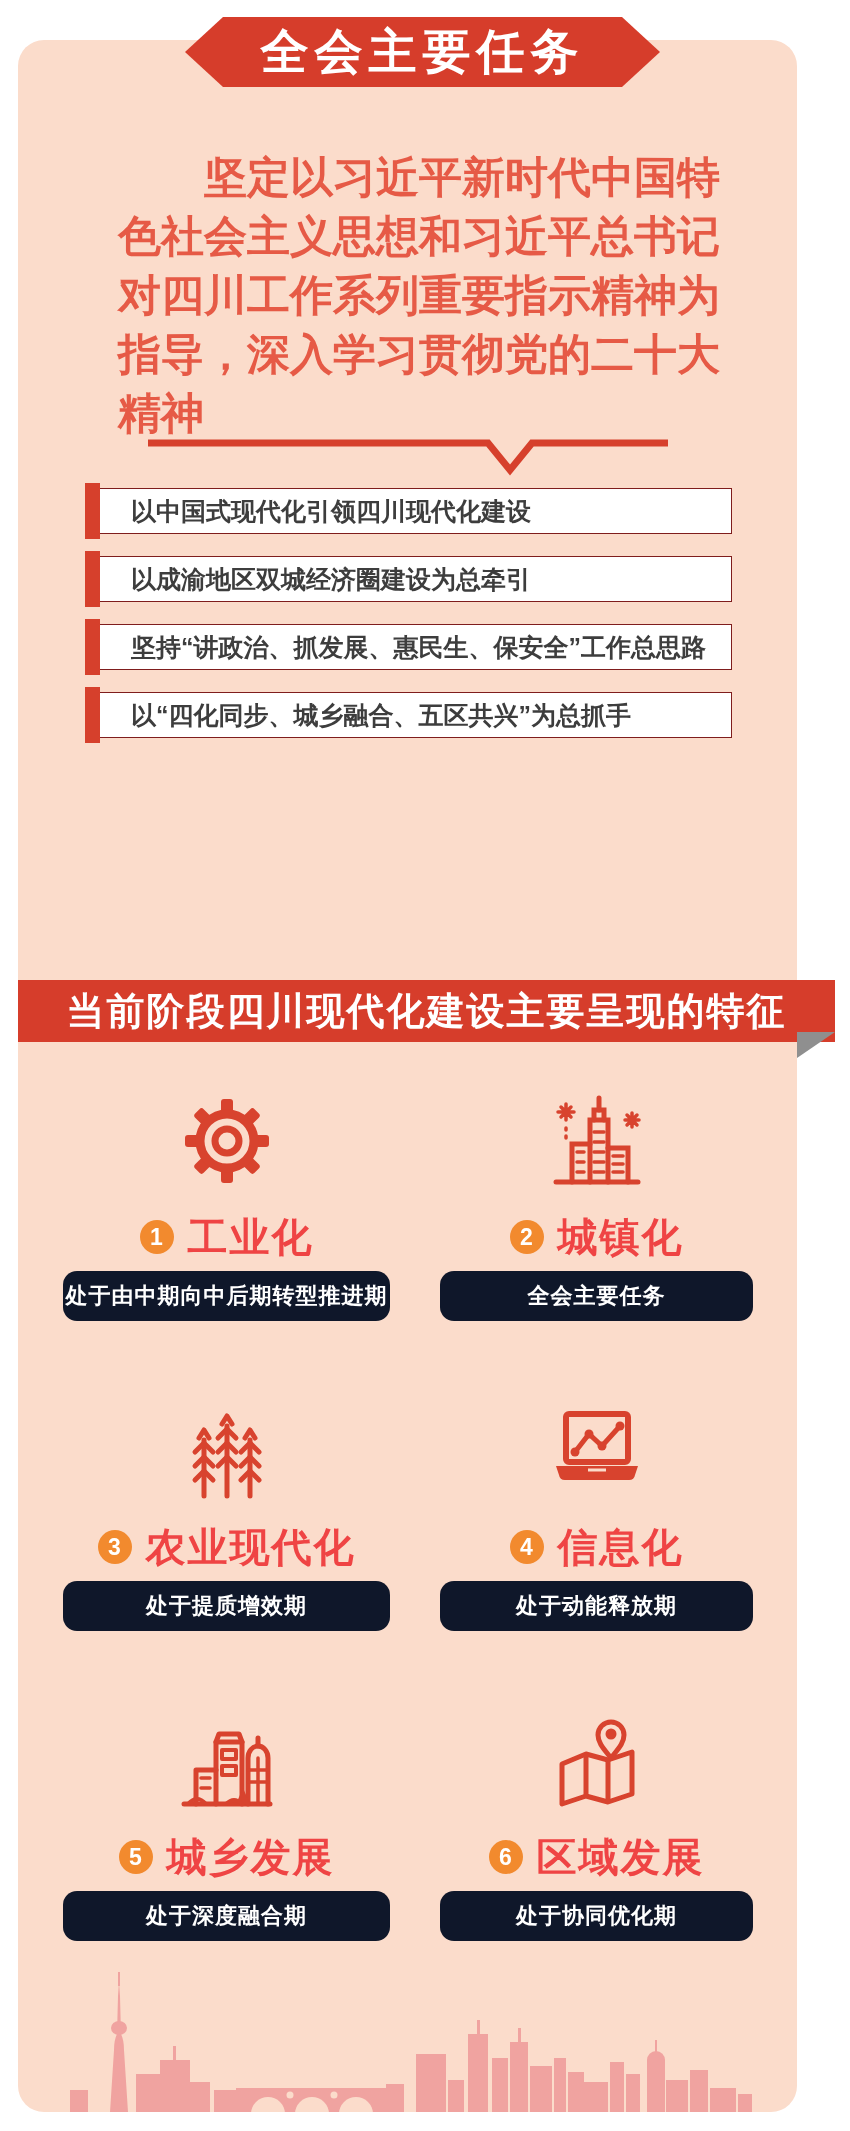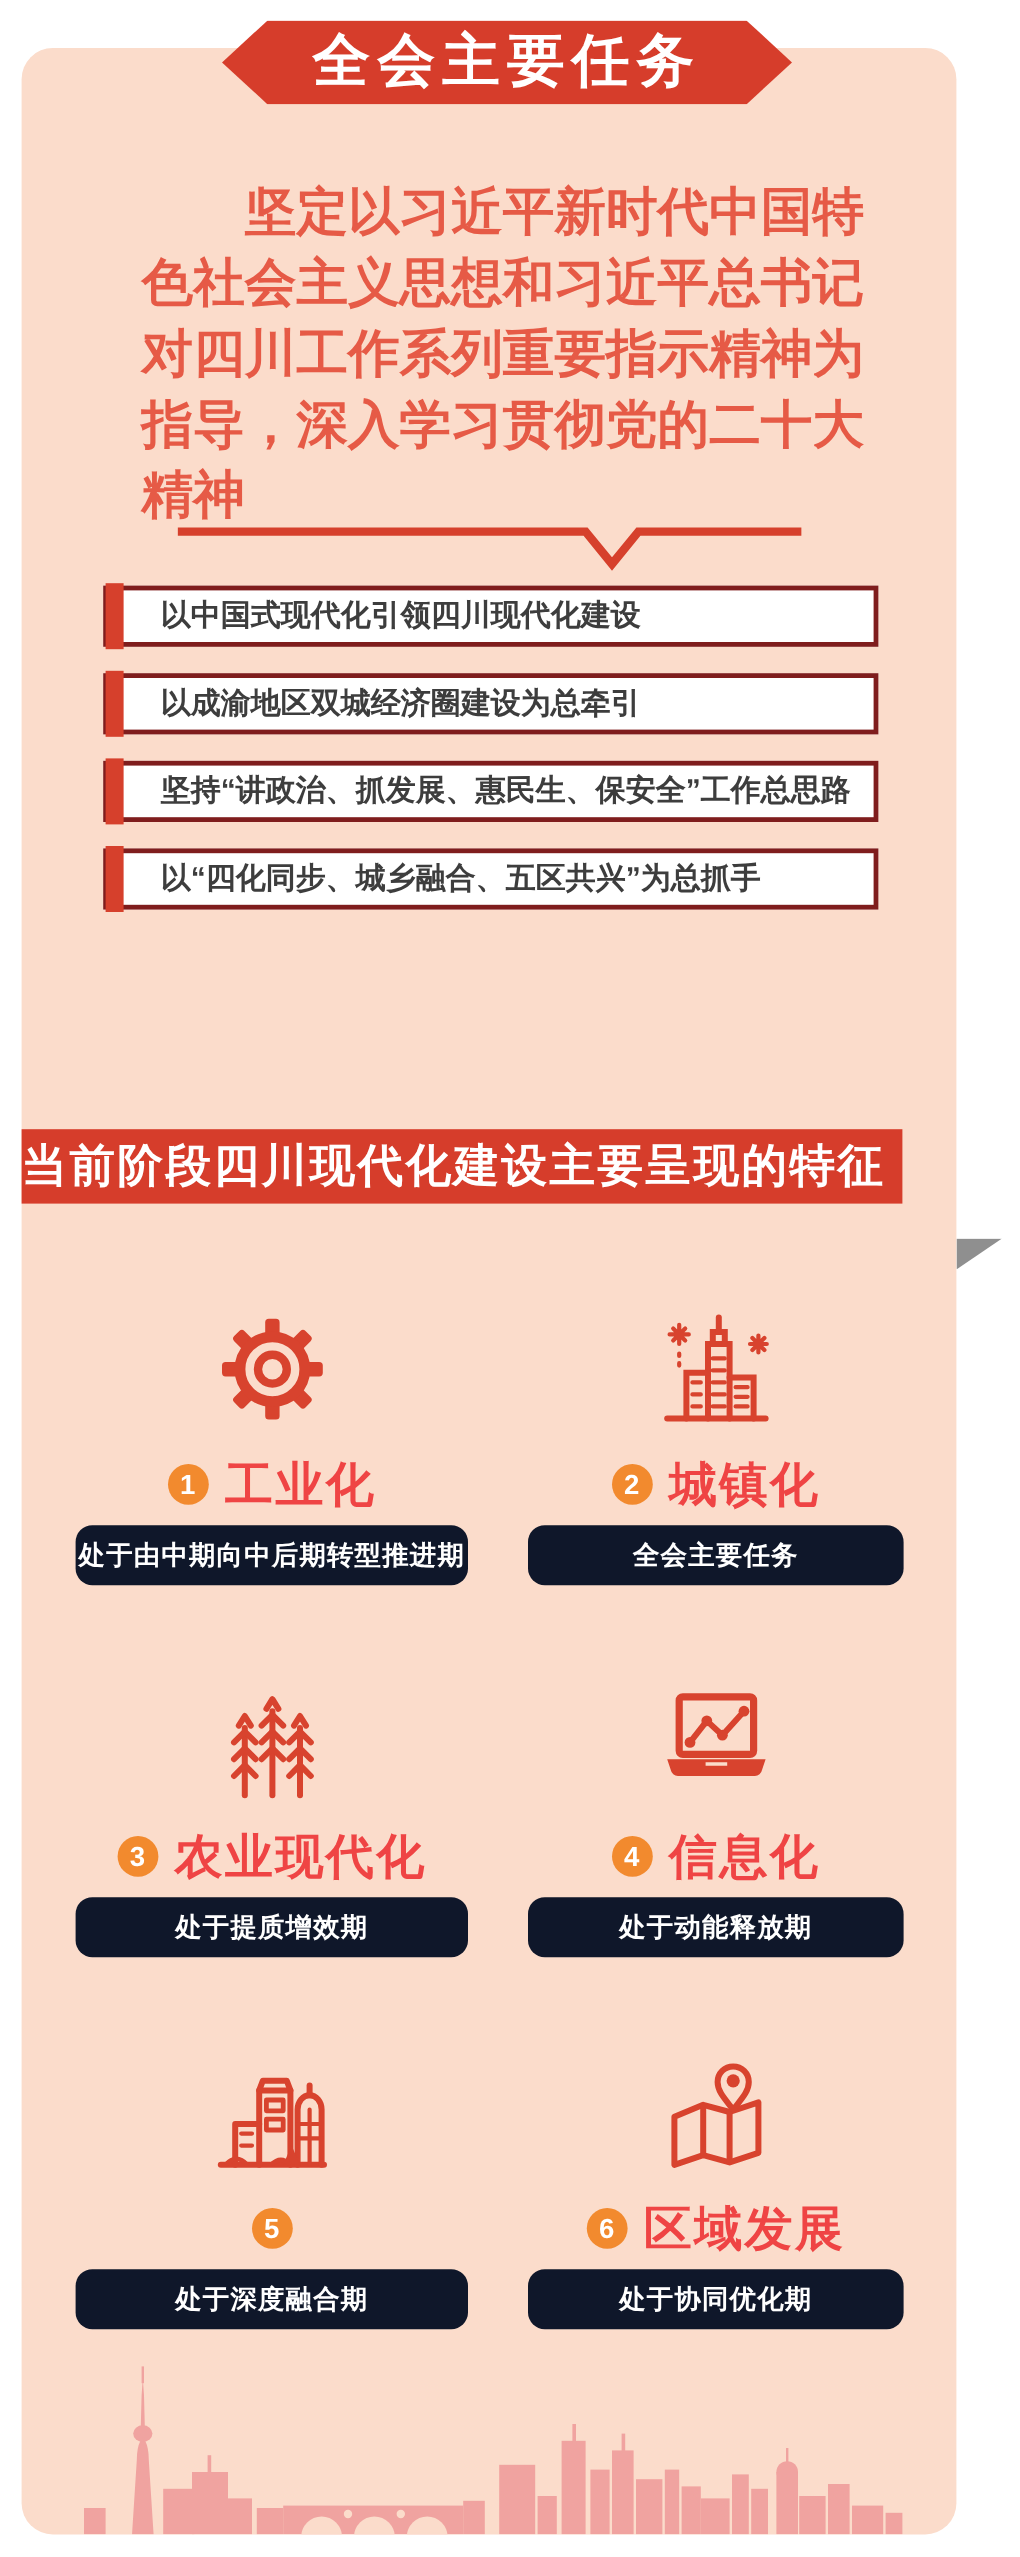--- a/index.html
+++ b/index.html
@@ -24,37 +24,37 @@
   .intro{
     position:absolute;left:118px;top:148px;width:660px;
     color:#e65a46;font-size:43px;line-height:59px;font-weight:bold;
     text-indent:2em;white-space:pre-line;z-index:2;
   }
   
   .divider{position:absolute;left:148px;top:438px;z-index:2;}
   
   .tasks{position:absolute;left:86px;top:488px;width:646px;z-index:2;}
   .task{
-    position:relative;background:#ffffff;border:4px solid #7f1d1d;
+    position:relative;background:#ffffff;border:1px solid #7f1d1d;
     min-height:46px;margin-bottom:22px;box-sizing:border-box;
     display:flex;align-items:center;
     padding:4px 10px 4px 44px;
   }
   .task:last-child{margin-bottom:0;}
   .task-accent{
     position:absolute;left:-2px;top:-6px;bottom:-6px;width:15px;background:#d6402c;
   }
   .task-text{
     color:#3d3d3d;font-size:25px;font-weight:bold;line-height:35px;white-space:pre-line;
   }
   
   .banner2{
-    position:absolute;left:18px;top:941px;width:734px;height:62px;
+    position:absolute;left:18px;top:980px;width:817px;height:62px;
     background:#d63d2b;color:#fff;font-size:38px;font-weight:bold;
-    text-align:left;line-height:62px;letter-spacing:2px;z-index:4;
+    text-align:center;line-height:62px;letter-spacing:2px;z-index:4;
   }
   .fold{
     position:absolute;left:797px;top:1032px;width:38px;height:26px;
     background:#8f8f8f;clip-path:polygon(0 0,100% 0,0 100%);z-index:4;
   }
   
   .feature{position:absolute;text-align:center;z-index:2;}
   .f1{left:63px;top:1085px;width:327px;}
   .f2{left:440px;top:1085px;width:313px;}
   .f3{left:63px;top:1395px;width:327px;}
@@ -281,20 +281,21 @@
         <path d="M76,98 V52 a10,12 0 0 1 20,0 V98"></path>
         <path d="M86,40 V32"></path>
         <path d="M76,64 H96 M76,76 H96 M86,52 V98" stroke-width="3.5"></path>
       </g>
       <path d="M64,98 l7,-16 7,16 z" fill="#d8432e"></path>
       <path d="M16,98 q9,-10 18,0 M54,98 q8,-8 16,0" stroke="#d8432e" stroke-width="4" fill="none"></path>
     </svg>
   </div>
   <div class="title-row">
     <span class="num">5</span>
+    <span class="flabel">城乡发展</span>
   </div>
   <div class="pill">处于深度融合期</div>
 </div>
 
 <div class="feature f6">
   <div class="icon-wrap">
     <svg width="110" height="110" viewBox="0 0 110 110">
       <g stroke="#d8432e" stroke-width="5" fill="none" stroke-linejoin="round">
         <path d="M20,58 L44,48 L66,54 L90,46 L90,88 L66,96 L44,90 L20,98 Z"></path>
         <path d="M44,48 V90 M66,54 V96"></path>

